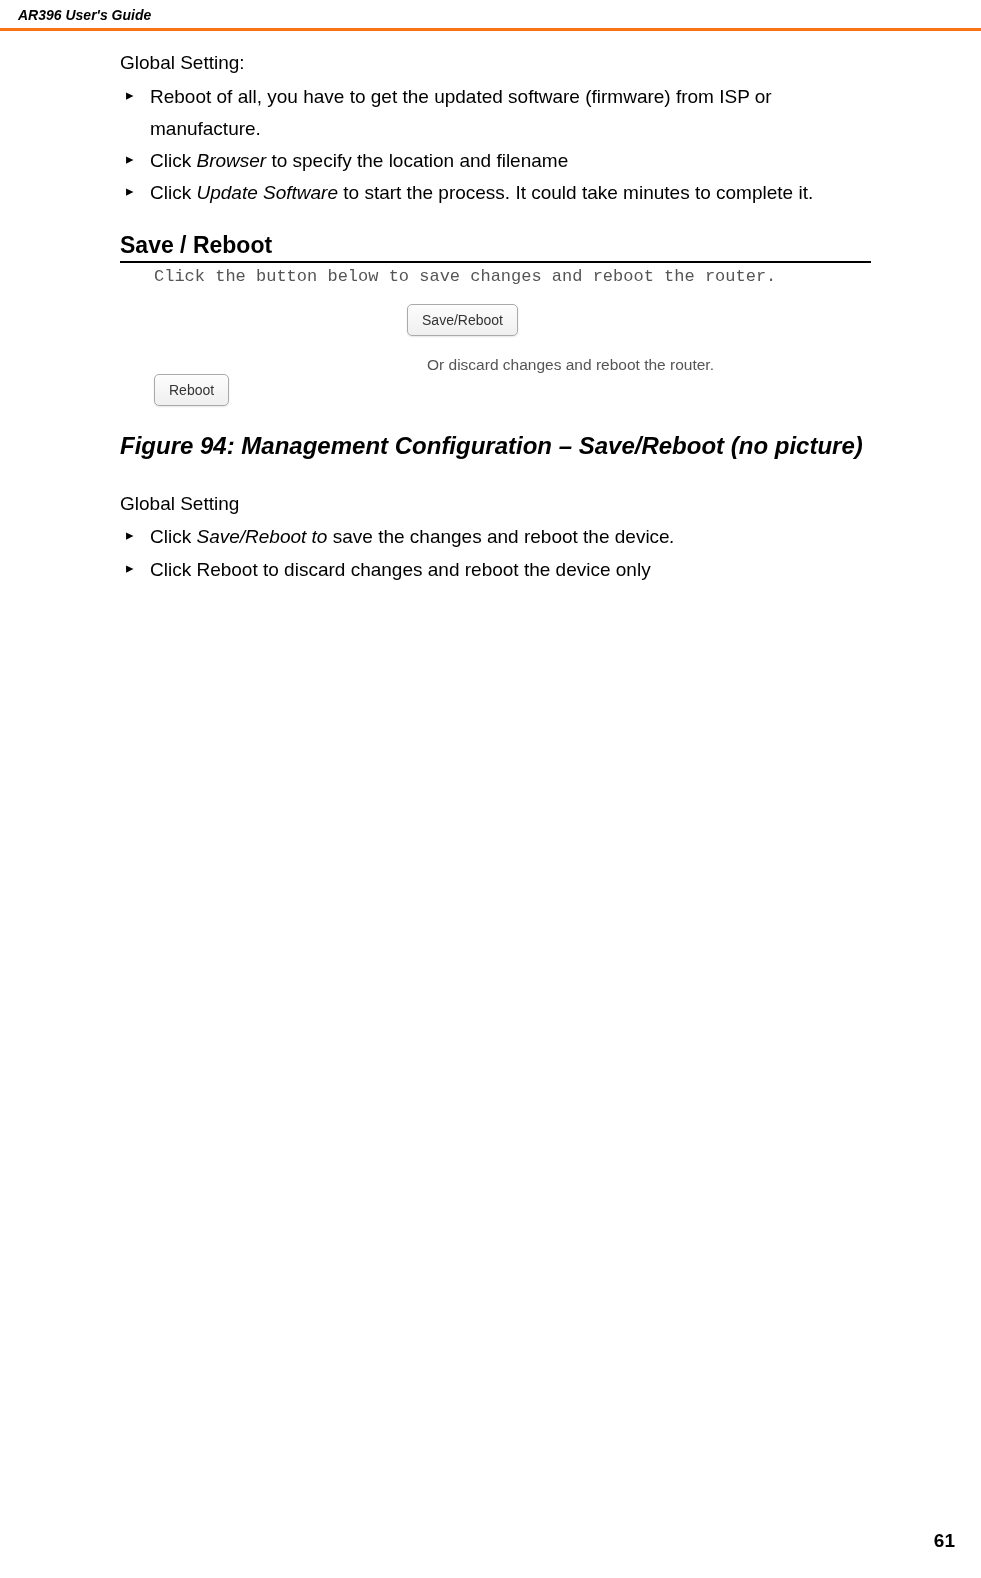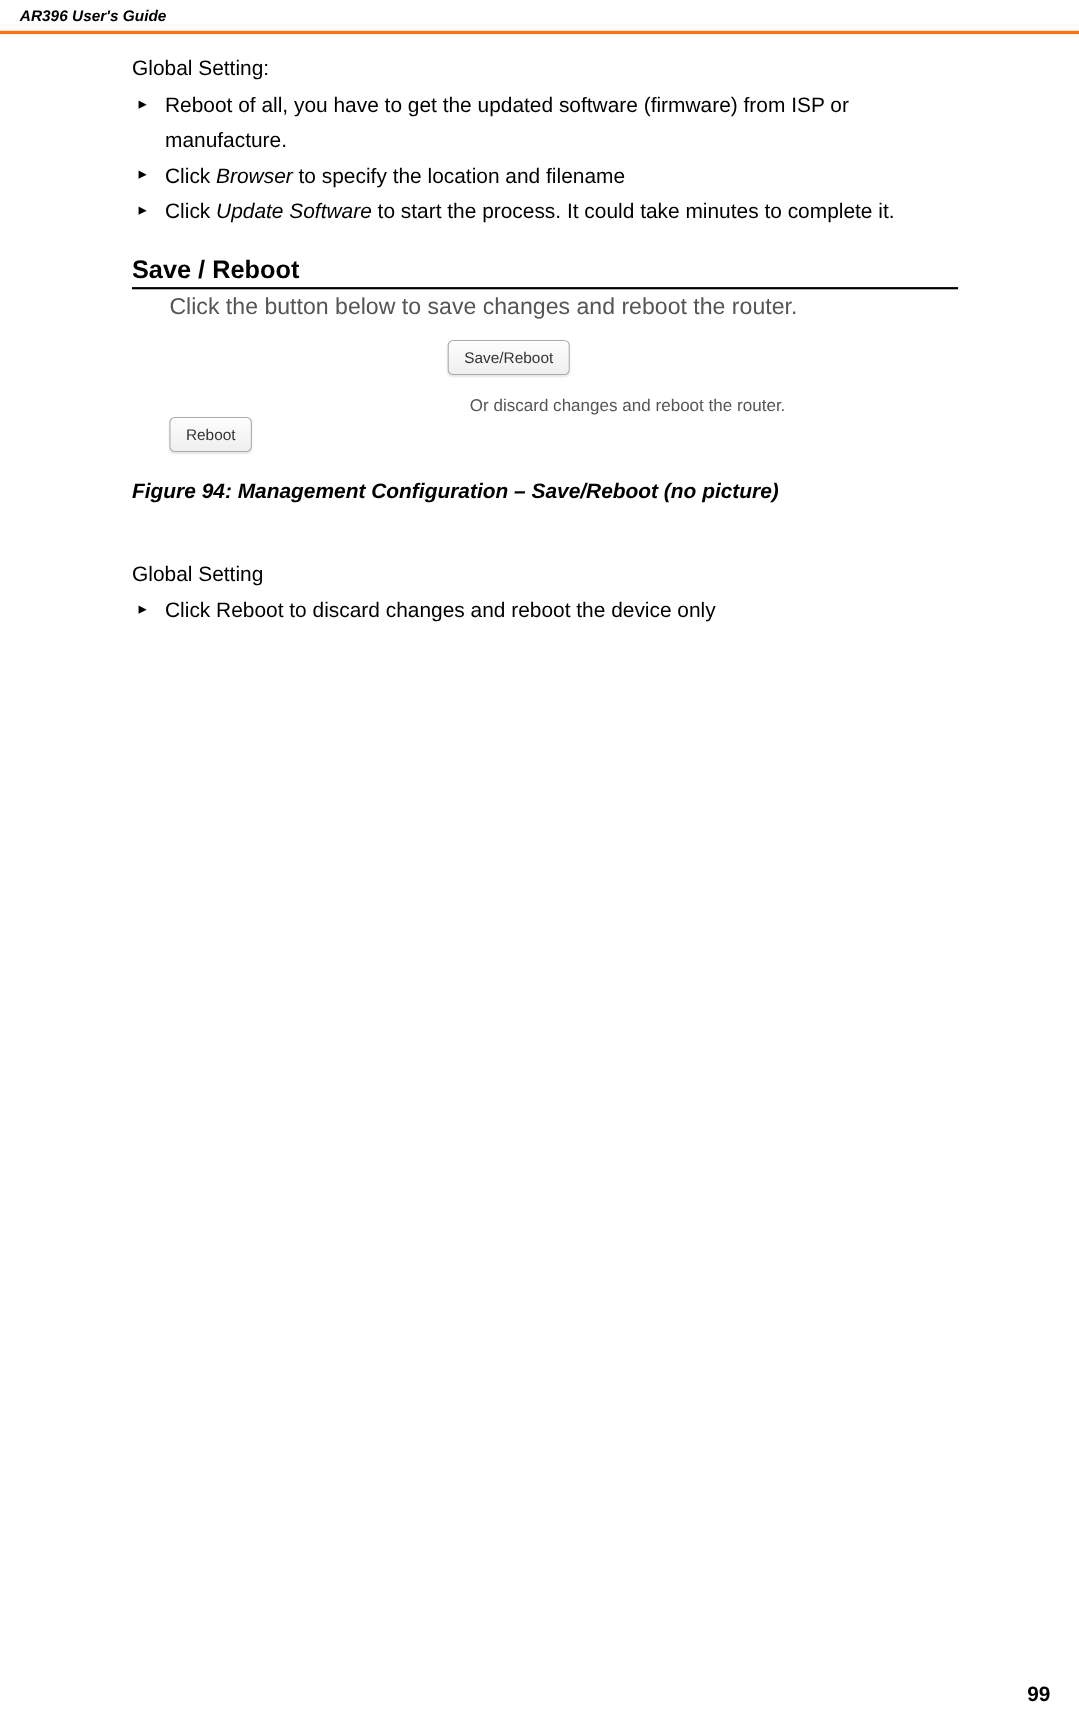--- a/index.html
+++ b/index.html
@@ -70,22 +70,22 @@
       font-size: 19px;
       line-height: 1.45;
       color: #000;
       margin-top: 20px;
       margin-bottom: 40px;
     }
     .screenshot-box {
       margin: 0 0 26px 34px;
     }
     .ss-text {
-      font-family: Liberation Sans, sans-serif;
-      font-size: 21px;
+      font-family: Liberation Mono, monospace;
+      font-size: 17px;
       color: #555;
       margin-bottom: 18px;
       text-align: left;
     }
     .ss-text2 {
       font-family: Verdana, Arial, sans-serif;
       font-size: 15.5px;
       color: #555;
       margin-top: 20px;
       margin-bottom: 0;
@@ -107,23 +107,23 @@
       color: #333;
       padding: 7px 14px;
       background: linear-gradient(#fdfdfd, #efefef);
       border: 1px solid #aaa;
       border-radius: 5px;
       box-shadow: 0 1px 0 rgba(255,255,255,0.6) inset, 0 1px 2px rgba(0,0,0,0.1);
     }
     .figure-caption {
       font-style: italic;
       font-weight: bold;
-      font-size: 19px;
+      font-size: 24px;
       color: #000;
-      margin-bottom: 50px;
+      margin-bottom: 30px;
     }
     .page-number {
       position: absolute;
       bottom: 26px;
       right: 26px;
       font-weight: bold;
       font-size: 19px;
       color: #000;
     }
   </style>
@@ -163,19 +163,22 @@
       <span class="win-btn">Reboot</span>
     </div>
   </div>
 
   <div class="figure-caption">Figure 94: Management Configuration – Save/Reboot (no picture)</div>
 
   <div class="para">Global Setting</div>
 
   <ul class="bullet-list">
     <li>
+      <span>Click </span><span class="italic">Save/Reboot to </span><span>save the changes and reboot the device</span><span class="italic">.</span>
+    </li>
+    <li>
       <span>Click Reboot to discard changes and reboot the device only</span>
     </li>
   </ul>
 
 </div>
 
-<div class="page-number">99</div>
+<div class="page-number">61</div>
 
 </body></html>

